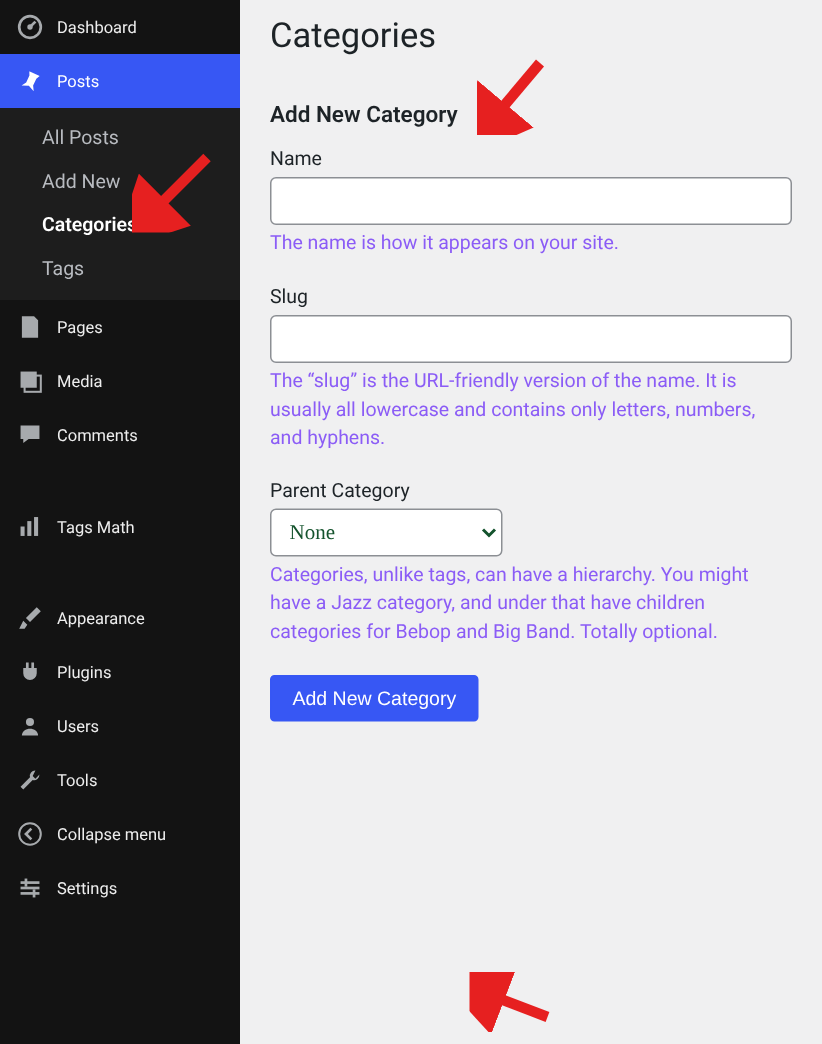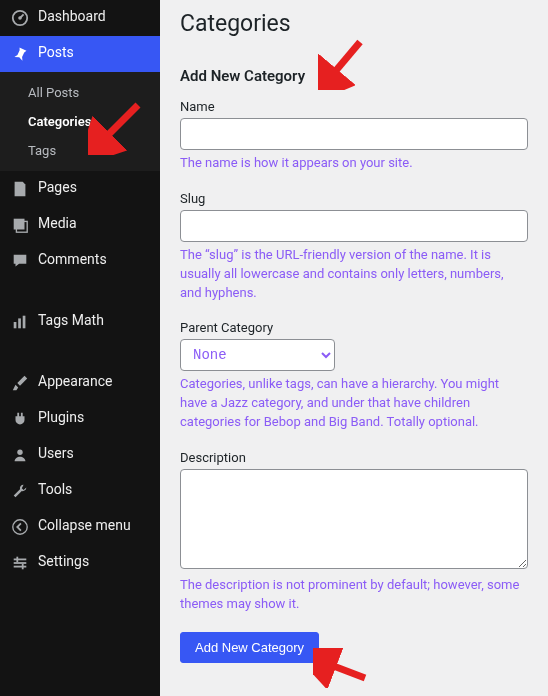--- a/index.html
+++ b/index.html
@@ -1,34 +1,34 @@
 <!DOCTYPE html>
 <html><head>
   <meta charset="utf-8">
   <style>
     *{box-sizing:border-box;margin:0;padding:0}
     body{font-family:-apple-system,BlinkMacSystemFont,"Segoe UI",Roboto,sans-serif;font-size:13px;color:#3c434a;background:#f0f0f1;width:548px;height:696px;overflow:hidden;position:relative}
     .layout{display:flex;height:696px}
     .sidebar{width:160px;background:#131313;color:#eee;flex-shrink:0}
-    .menu-item{display:flex;align-items:flex-start;padding:8px 10px;color:#eee;font-size:14px;cursor:pointer}
+    .menu-item{display:flex;align-items:center;padding:8px 10px;color:#eee;font-size:11px;cursor:pointer}
     .menu-item .icon{width:20px;height:20px;margin-right:8px;display:inline-flex;align-items:center;justify-content:center;fill:#a7aaad;color:#a7aaad}
     .menu-item.active{background:#3757f4;color:#fff;position:relative}
     .menu-item.active .icon{fill:#fff;color:#fff}
     .menu-item.active::after{content:"";position:absolute;right:-9px;top:50%;transform:translateY(-50%);width:0;height:0;border-top:9px solid transparent;border-bottom:9px solid transparent;border-right:9px solid #f0f0f1}
     .submenu{background:#1d1d1d;padding:6px 0}
     .sub-item{padding:7px 28px;color:#b8bbc0;font-size:13px;cursor:pointer}
     .sub-item.current{color:#fff;font-weight:600}
     .separator{height:25px}
     .content{flex:1;padding:10px 20px 20px 20px;overflow-y:auto}
     h1{font-size:23px;font-weight:400;color:#1d2327;margin-bottom:30px}
     h2{font-size:15px;font-weight:600;color:#1d2327;margin-bottom:14px}
     .form-field{margin-bottom:18px}
     label{display:block;font-size:13px;color:#1d2327;margin-bottom:4px}
     .help{font-size:13px;color:#8b5cf6;line-height:1.45;margin-top:4px}
-    input[type=text],select,textarea{width:100%;border:1px solid #8c8f94;border-radius:4px;padding:5px 8px;font-size:14px;background:#fff;color:#8b5cf6;font-family:Liberation Mono, monospace}
+    input[type=text],select,textarea{width:100%;border:1px solid #8c8f94;border-radius:4px;padding:5px 8px;font-size:14px;background:#fff;color:#14532d;font-family:Liberation Serif, serif}
     input[type=text]{height:32px}
     select{width:155px;height:32px}
     textarea{height:100px;resize:both}
     .button-primary{background:#3757f4;border:1px solid #3757f4;color:#fff;padding:7px 14px;font-size:13px;border-radius:3px;cursor:pointer}
     .arrow{position:absolute;pointer-events:none}
     .arrow svg{display:block}
   </style>
 </head>
 <body>
 
@@ -47,20 +47,21 @@
     <div class="menu-item active">
       <span class="icon">
           <svg viewBox="0 0 20 20" width="18" height="18">
             <path d="M11 2l7 7-3 1-4 4-1 4-2-5-5-2 4-1 4-4 1-3z" fill="currentColor" transform="rotate(-20 10 10)"></path>
           </svg>
         </span>
       <span>Posts</span>
     </div>
     <div class="submenu">
       <div class="sub-item">All Posts</div>
+      <div class="sub-item">Add New</div>
       <div class="sub-item current">Categories</div>
       <div class="sub-item">Tags</div>
     </div>
     <div class="menu-item">
       <span class="icon">
           <svg viewBox="0 0 20 20" width="18" height="18">
             <path d="M4 2h9l3 3v13H4z" fill="currentColor"></path>
           </svg>
         </span>
       <span>Pages</span>
@@ -167,25 +168,20 @@
     </div>
 
     <div class="form-field">
       <label>Parent Category</label>
       <select>
         <option>None</option>
       </select>
       <p class="help">Categories, unlike tags, can have a hierarchy. You might have a Jazz category, and under that have children categories for Bebop and Big Band. Totally optional.</p>
     </div>
 
-    <div class="form-field">
-      <label>Description</label>
-      <textarea style=""></textarea>
-      <p class="help">The description is not prominent by default; however, some themes may show it.</p>
-    </div>
 
     <button class="button-primary">Add New Category</button>
   </div>
 </div>
 
 <div class="arrow" style="left:318px;top:34px">
   <svg width="50" height="56">
       <defs>
         <marker id="ah1" markerWidth="7" markerHeight="7" refX="2" refY="3.5" orient="auto">
           <polygon points="0 0,7 3.5,0 7" fill="#e62020"></polygon>

